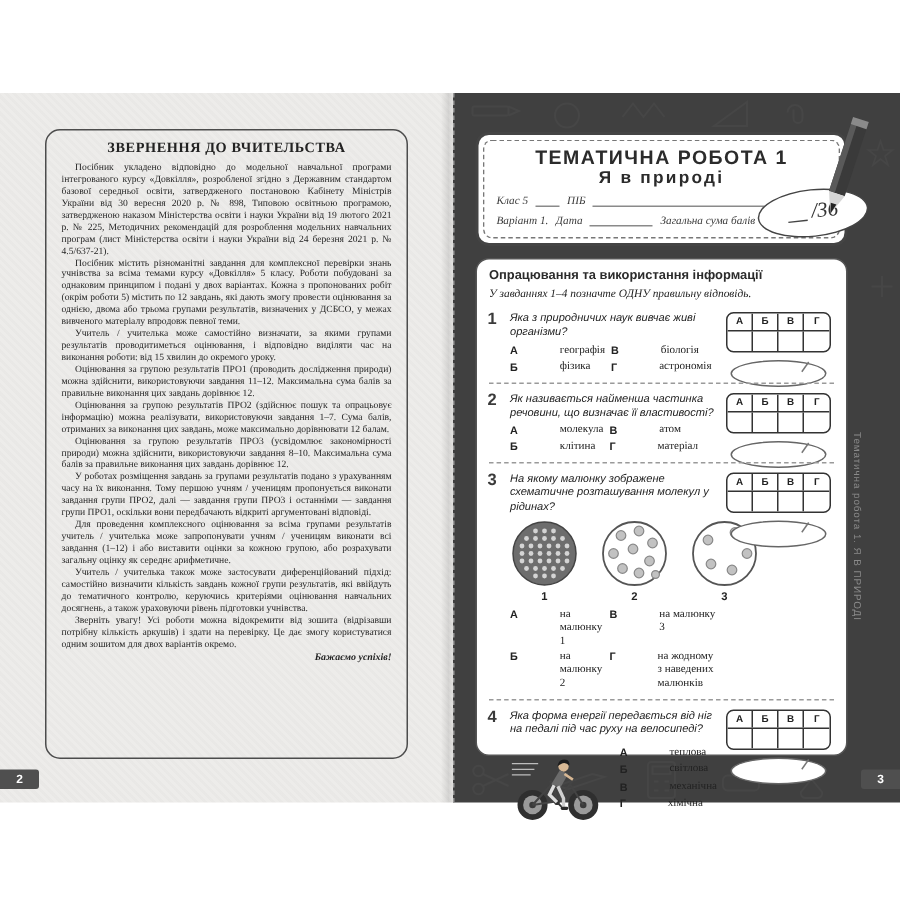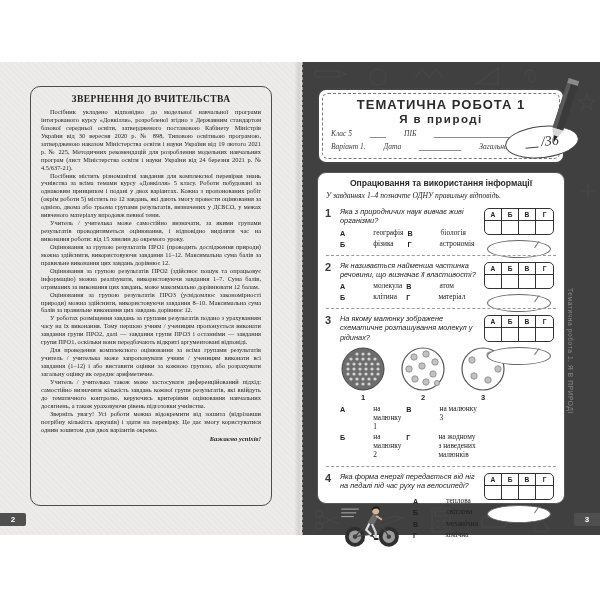--- a/index.html
+++ b/index.html
@@ -33,36 +33,36 @@
   .doodle { position:absolute; opacity:.16; }
 
   .header-box { position:absolute; left:14px; top:26px; width:248px; height:76px;
     border:2px solid #444; border-radius:9px; background:#fff; z-index:2; }
   .header-inner { position:absolute; left:3px; top:3px; right:3px; bottom:3px;
     border:1px dashed #777; border-radius:6px; padding:3px 8px 2px 8px; }
   .ht1 { text-align:center; font-family:"Liberation Sans", sans-serif; font-weight:bold;
     font-size:13px; letter-spacing:1px; color:#2b2b2b; }
   .ht2 { text-align:center; font-family:"Liberation Sans", sans-serif; font-weight:bold;
     font-size:11.5px; letter-spacing:1.5px; color:#2b2b2b; margin-top:1px; }
-  .hline { display:flex; align-items:flex-end; gap:18px; font-style:italic; font-size:7.5px;
+  .hline { display:flex; align-items:flex-end; gap:5px; font-style:italic; font-size:7.5px;
     color:#3c3c3c; margin-top:4px; }
   .wline { display:inline-block; border-bottom:1px solid #8a8a8a; height:8px; }
   .w-short { width:16px; } .w-date { width:42px; } .w-grow { flex:1 1 auto; }
 
   .score-oval { position:absolute; left:202px; top:64px; width:74px; height:32px;
     border:1.6px solid #444; border-radius:50%; transform:rotate(-6deg); background:#fff;
     display:flex; align-items:center; justify-content:center; gap:3px; z-index:3; }
   .score-dash { display:inline-block; width:13px; border-bottom:1.2px solid #444; height:9px; }
   .score-val { font-style:italic; font-size:14px; color:#333; font-family:"Liberation Serif", serif; }
 
   .pencil-big { position:absolute; left:236px; top:14px; z-index:4; }
 
   .main-box { position:absolute; left:14px; top:110px; width:248px; height:332px;
     border:1.6px solid #555; border-radius:9px; background:#fff; padding:5px 8px 4px 8px; z-index:2; }
-  .section-title { text-align:center; font-family:"Liberation Sans", sans-serif; font-weight:bold;
+  .section-title { text-align:left; font-family:"Liberation Sans", sans-serif; font-weight:bold;
     font-size:8.6px; color:#2b2b2b; }
   .section-instr { font-style:italic; font-size:7.6px; color:#222; margin-top:3px; margin-bottom:2px; }
 
   .question { position:relative; padding:5px 0 6px 14px; }
   .question + .question { border-top:1px dashed #9a9a9a; }
   .q-num { position:absolute; left:-1px; top:5px; font-family:"Liberation Sans", sans-serif;
     font-weight:bold; font-size:11px; color:#3a3a3a; }
   .q-body { margin-right:78px; }
   .q-text { font-family:"Liberation Sans", sans-serif; font-size:7.4px; line-height:1.25; color:#222;font-style:italic; }
   .opts { margin-top:3px; }

